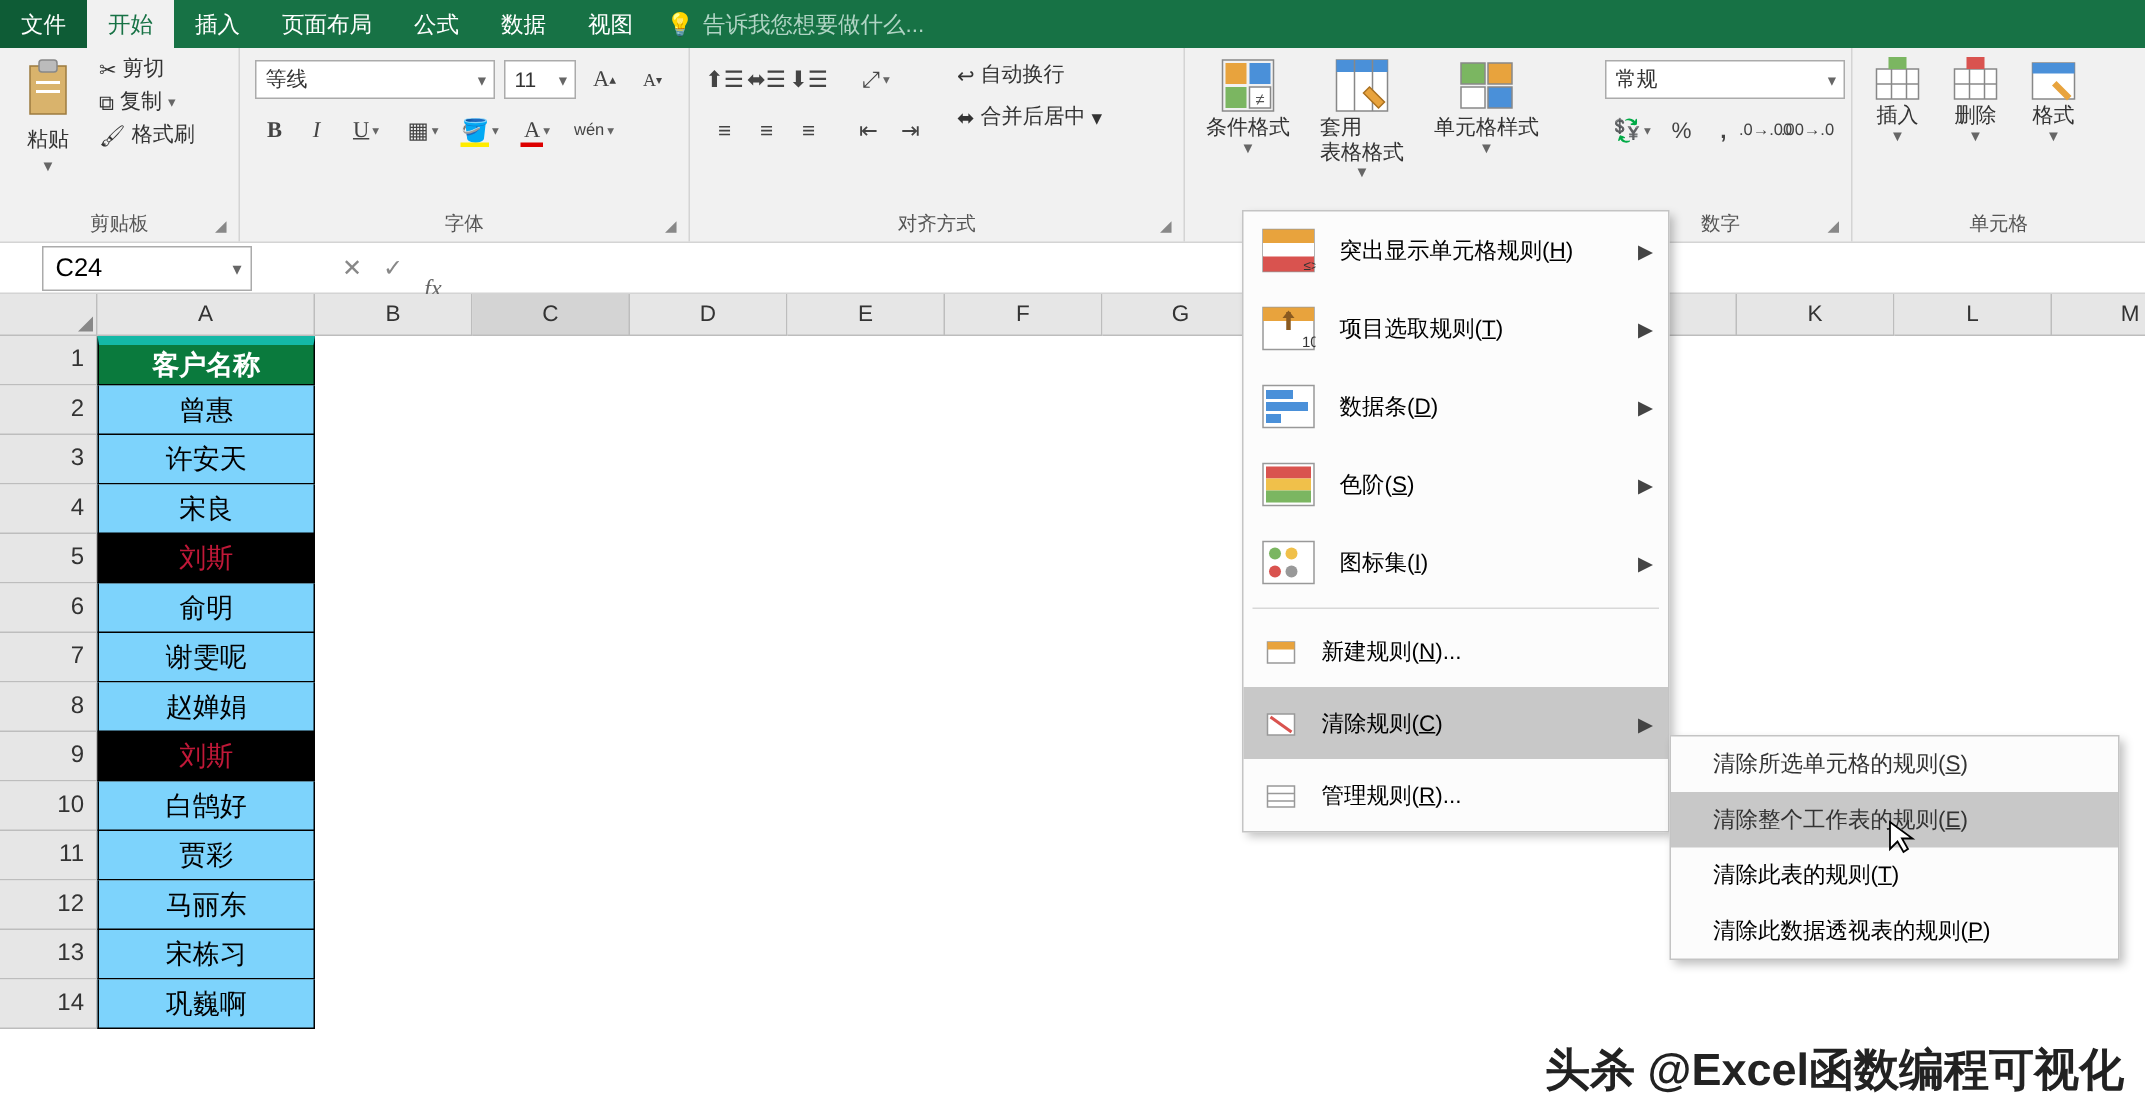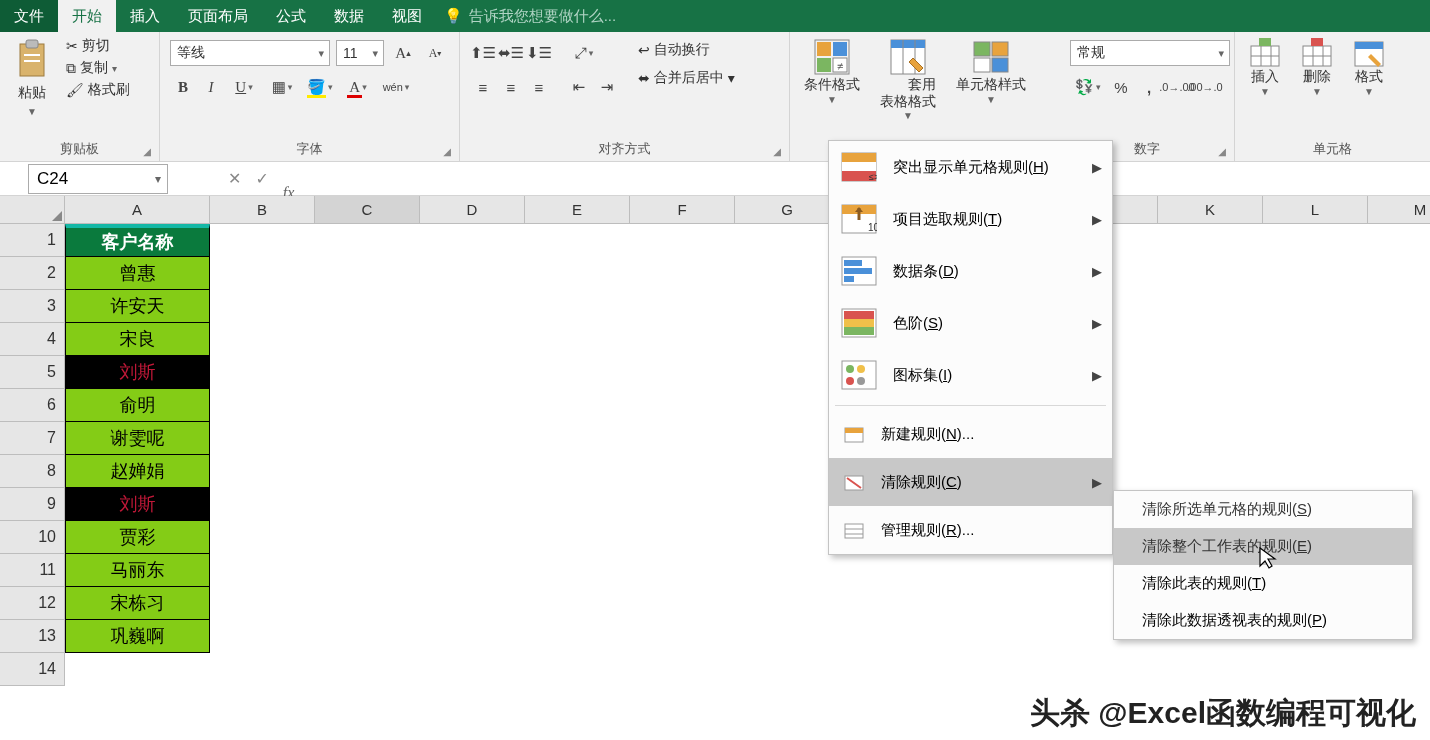--- a/index.html
+++ b/index.html
@@ -34,22 +34,22 @@
 .sheet-area{display:flex;height:calc(740px - 32px - 130px - 34px);}
 .corner{width:65px;height:28px;background:#e6e6e6;border-right:1px solid #bdbdbd;border-bottom:1px solid #bdbdbd;position:relative;}
 .corner::after{content:"";position:absolute;right:2px;bottom:2px;border-left:10px solid transparent;border-bottom:10px solid #888;}
 .col-headers{display:flex;}
 .colh{height:28px;background:#e6e6e6;border-right:1px solid #bdbdbd;border-bottom:1px solid #bdbdbd;display:flex;align-items:center;justify-content:center;font-size:15px;color:#333;}
 .colh.sel{background:#d4d4d4;}
 .row-headers{display:flex;flex-direction:column;}
 .rowh{width:65px;height:33px;background:#e6e6e6;border-right:1px solid #bdbdbd;border-bottom:1px solid #bdbdbd;display:flex;align-items:center;justify-content:flex-end;padding-right:8px;font-size:16px;color:#333;}
 .grid{position:relative;}
 .cells-col{position:absolute;left:0;top:0;}
-.cell{width:145px;height:33px;border:1px solid #000;border-top:none;display:flex;align-items:center;justify-content:center;font-size:18px;color:#000;background:#84cc16;}
-.cell.header{background:#0a7a3d;color:#fff;font-weight:bold;border-top:4px solid #14b8a6;}
+.cell{width:145px;height:33px;border:1px solid #000;border-top:none;display:flex;align-items:center;justify-content:center;font-size:18px;color:#000;background:#7dd3fc;}
+.cell.header{background:#0a7a3d;color:#fff;font-weight:bold;border-top:6px solid #14b8a6;}
 .cell.hl{background:#000000;color:#c01838;}
 .menu{position:absolute;background:#fcfcfc;border:1px solid #c4c4c4;box-shadow:3px 3px 6px rgba(0,0,0,.25);font-size:15px;z-index:50;}
 .menu-item{display:flex;align-items:center;padding:10px 28px 10px 12px;gap:16px;position:relative;cursor:pointer;min-height:50px;}
 .menu-item.small{min-height:40px;padding:8px 28px 8px 14px;align-items:center;}
 .menu-item.hov{background:#c8c8c8;}
 .menu-item .arrow{position:absolute;right:10px;color:#444;font-size:13px;}
 .menu-sep{height:1px;background:#d8d8d8;margin:4px 6px;}
 .menu-icon{width:36px;height:32px;flex-shrink:0;display:flex;align-items:center;justify-content:center;}
 .submenu{position:absolute;background:#fcfcfc;border:1px solid #c4c4c4;box-shadow:3px 3px 6px rgba(0,0,0,.25);z-index:60;font-size:15px;}
 .sub-item{padding:9px 28px;cursor:pointer;color:#333;white-space:nowrap;}
@@ -200,21 +200,21 @@
         <span class="drop-arrow">▼</span>
       </div>
       <div class="bigbtn small-gap">
         <svg width="38" height="38">
             <rect x="2" y="2" width="34" height="34" fill="#fff" stroke="#888"></rect>
             <rect x="2" y="2" width="34" height="8" fill="#4a90d9"></rect>
             <line x1="14" y1="2" x2="14" y2="36" stroke="#888"></line>
             <line x1="26" y1="2" x2="26" y2="36" stroke="#888"></line>
             <path d="M24 20 L34 30 L30 34 L20 24 Z" fill="#e8a33d" stroke="#aa7020"></path>
           </svg>
-        <span style="white-space:pre-line;text-align:right;line-height:1.2">套用
+        <span style="white-space:pre-line;text-align:left;line-height:1.2">套用
 表格格式</span>
         <span class="drop-arrow">▼</span>
       </div>
       <div class="bigbtn small-gap">
         <svg width="38" height="38">
             <rect x="2" y="4" width="16" height="14" fill="#7bb661" stroke="#888"></rect>
             <rect x="20" y="4" width="16" height="14" fill="#e8a33d" stroke="#888"></rect>
             <rect x="2" y="20" width="16" height="14" fill="#fff" stroke="#888"></rect>
             <rect x="20" y="20" width="16" height="14" fill="#4a90d9" stroke="#888"></rect>
           </svg>
@@ -332,20 +332,21 @@
           <div class="cells-col">
             <div class="cell header">客户名称</div>
             <div class="cell">曾惠</div>
             <div class="cell">许安天</div>
             <div class="cell">宋良</div>
             <div class="cell hl">刘斯</div>
             <div class="cell">俞明</div>
             <div class="cell">谢雯呢</div>
             <div class="cell">赵婵娟</div>
             <div class="cell hl">刘斯</div>
+            <div class="cell">白鹄好</div>
             <div class="cell">贾彩</div>
             <div class="cell">马丽东</div>
             <div class="cell">宋栋习</div>
             <div class="cell">巩巍啊</div>
           </div>
         </div>
     </div>
   </div>
 </div>
 

